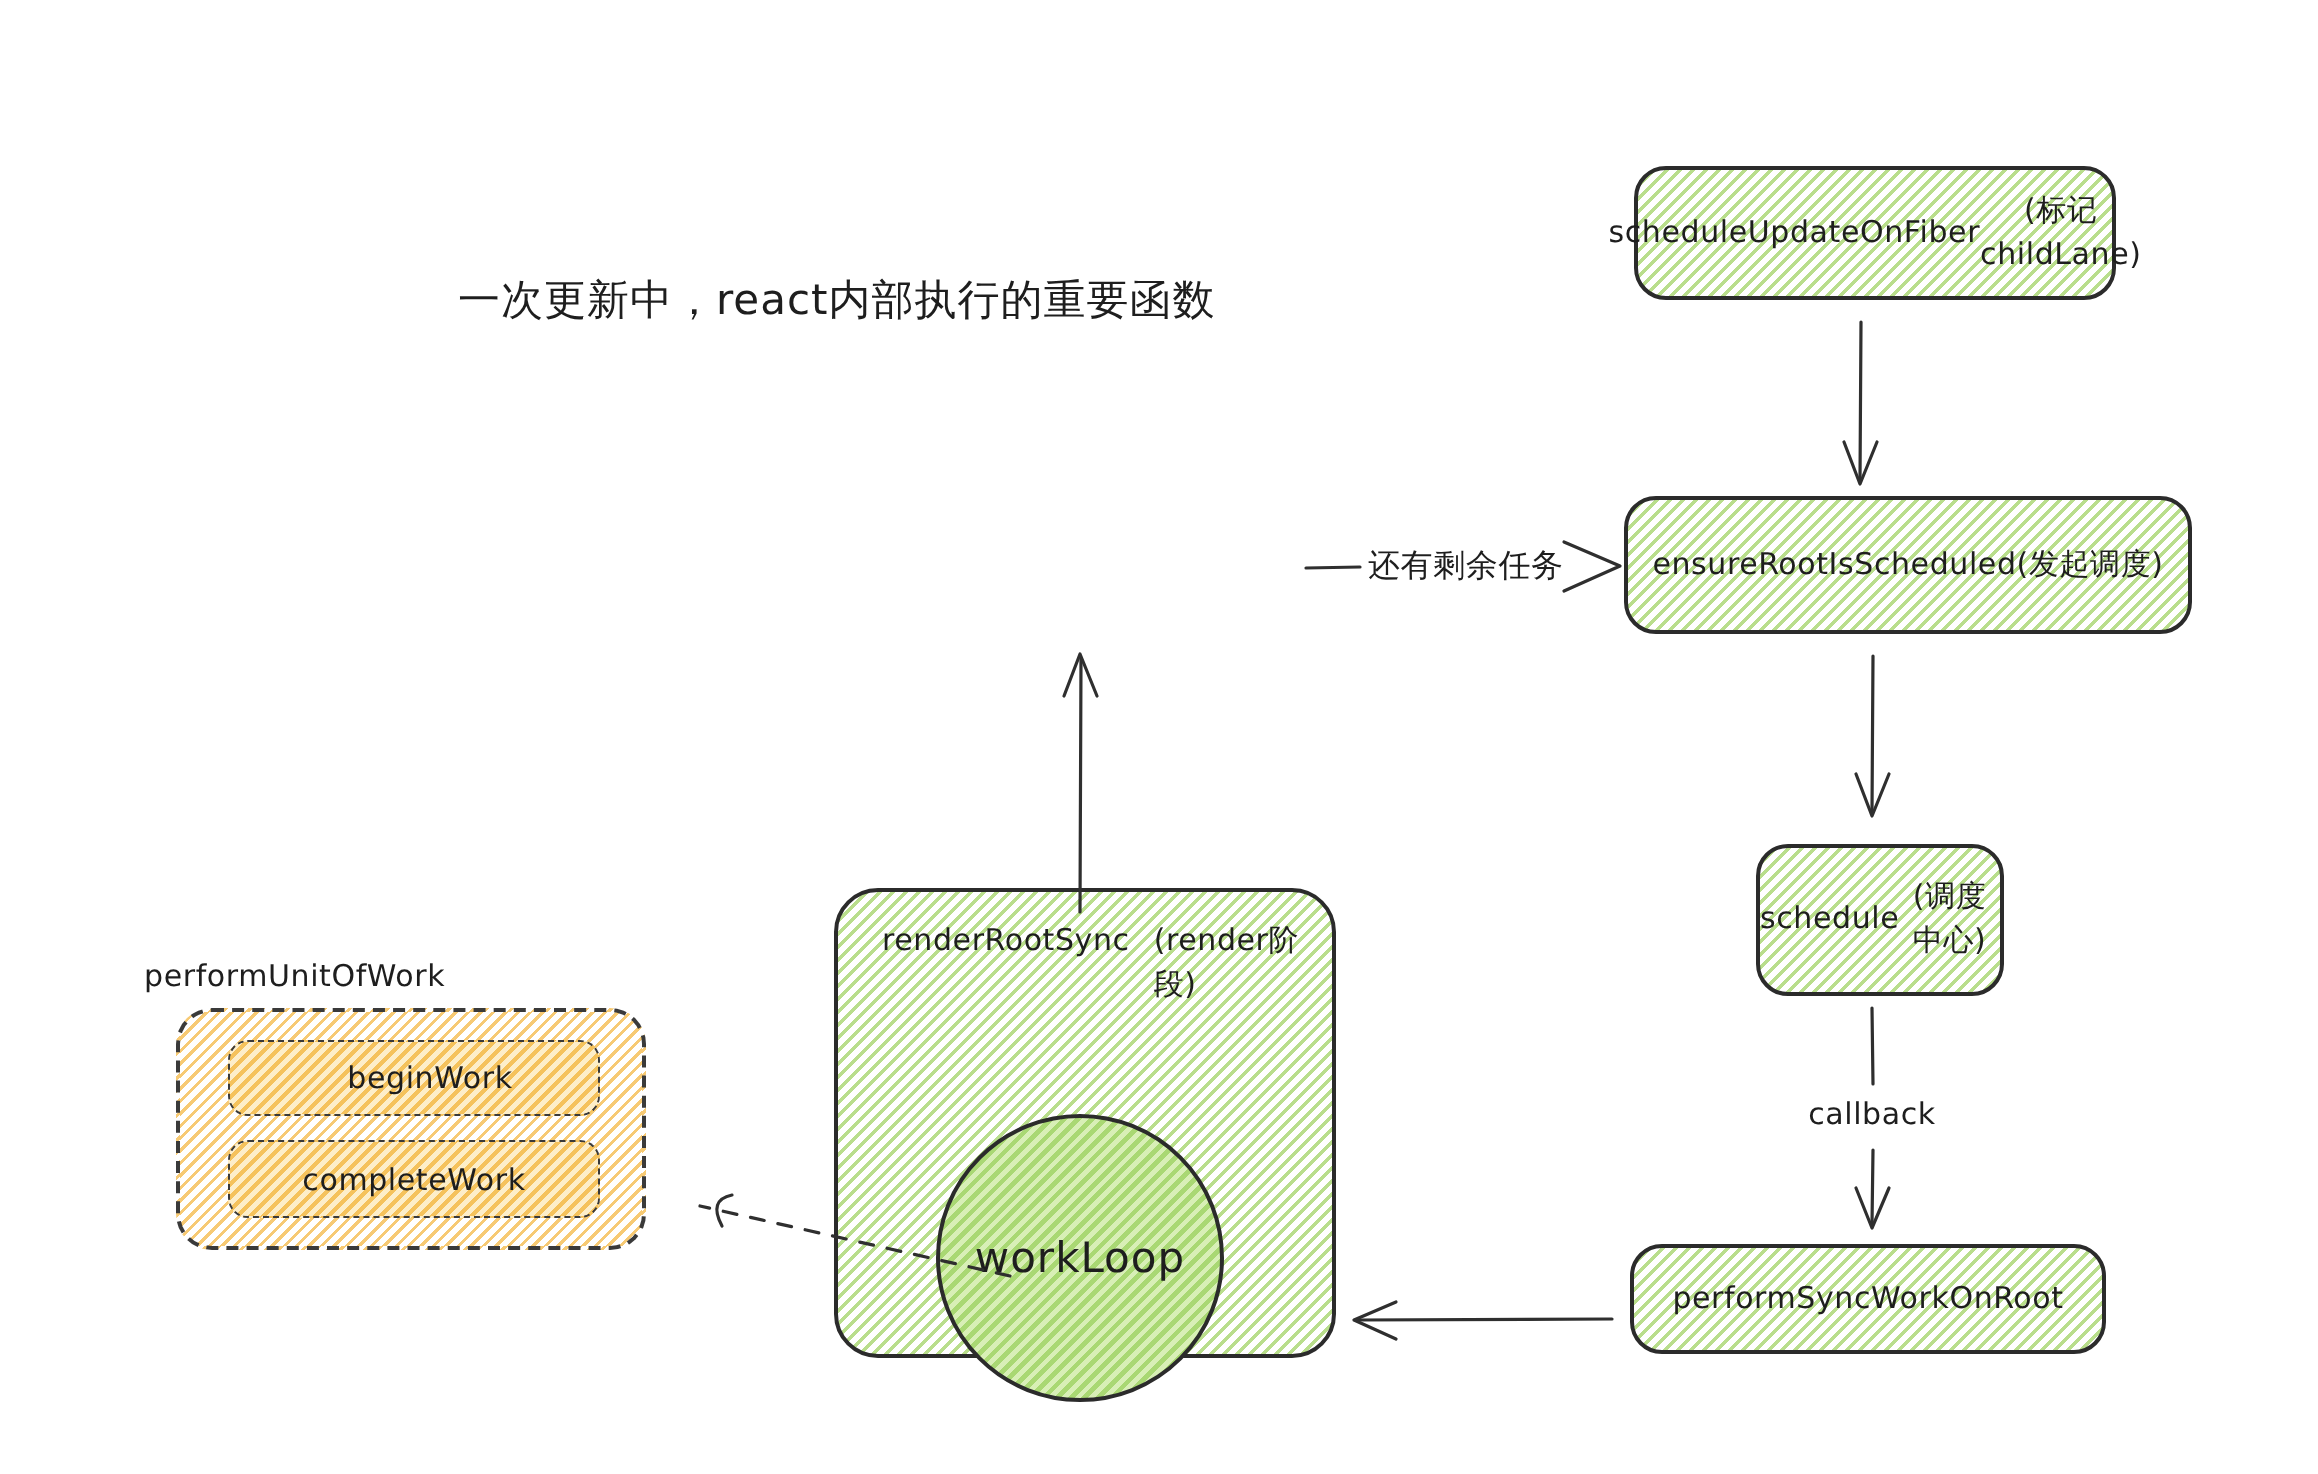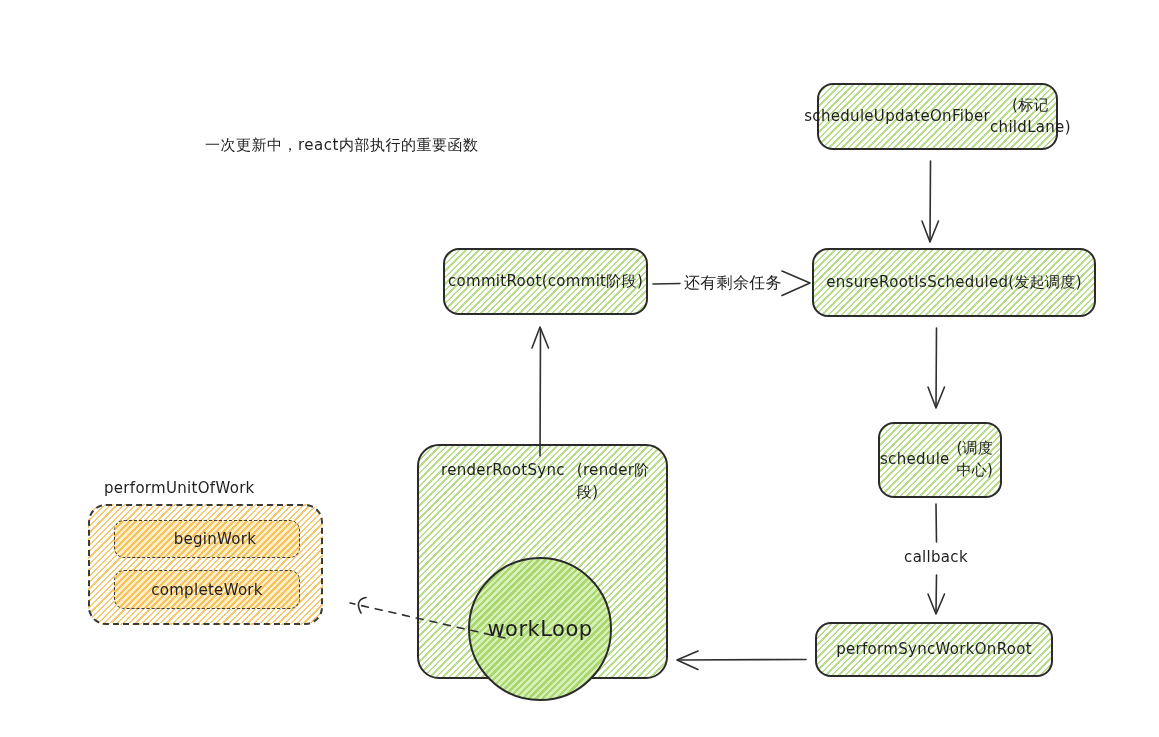--- a/index.html
+++ b/index.html
@@ -66,21 +66,21 @@
     border-radius:18px;
   }
   .dashed-item{
     box-sizing:border-box;
     border:1.8px dashed #3a3a3a;
     border-radius:10px;
     display:flex;align-items:center;justify-content:center;
     font-size:15px;letter-spacing:0.3px;
   }
   .free-label{font-size:15px;letter-spacing:0.3px;white-space:nowrap;}
-  #title{font-size:15px;letter-spacing:0.5px;white-space:nowrap;}
+  #title{font-size:21px;letter-spacing:0.5px;white-space:nowrap;margin-left:24px;}
   #arrow-layer{position:absolute;left:0;top:0;pointer-events:none;}
   #arrow-layer path, #arrow-layer line{
     stroke:#2f2f2f;stroke-width:1.6;fill:none;
     stroke-linecap:round;stroke-linejoin:round;
   }
   .dashed-line{stroke-dasharray:7 7;}
 </style>
 </head>
 <body>
 
@@ -91,44 +91,40 @@
   <div class="abs node green-hatch" style="left:817px;top:83px;width:241px;height:67px;">
     <div>scheduleUpdateOnFiber</div>
     <div>(标记childLane)</div>
   </div>
 
   <div class="abs node green-hatch" style="left:812px;top:248px;width:284px;height:69px;">
     <div>ensureRootIsScheduled</div>
     <div>(发起调度)</div>
   </div>
 
-  <div class="abs node green-hatch" style="left:443px;top:248px;width:205px;height:67px;">
-    <div>commitRoot</div>
-    <div>(commit阶段)</div>
-  </div>
 
   <div class="abs node green-hatch" style="left:878px;top:422px;width:124px;height:76px;">
     <div>schedule</div>
     <div>(调度中心)</div>
   </div>
 
   <div class="abs node green-hatch" style="left:815px;top:622px;width:238px;height:55px;">
     <div>performSyncWorkOnRoot</div>
   </div>
 
   <div class="abs node big-container green-hatch" style="left:417px;top:444px;width:251px;height:235px;">
     <div>renderRootSync</div>
     <div class="sub">(render阶段)</div>
   </div>
 
   <div class="abs circle green-dense" style="left:468px;top:557px;width:140px;height:140px;text-align:right;">
     <div>workLoop</div>
   </div>
 
-  <div class="abs free-label" style="left:104px;top:479px;">performUnitOfWork</div>
+  <div class="abs free-label" style="left:72px;top:479px;">performUnitOfWork</div>
 
   <div class="abs dashed-group orange-hatch" style="left:88px;top:504px;width:235px;height:121px;">
     <div class="abs dashed-item orange-dense" style="left:24px;top:14px;width:186px;height:38px;padding-left:16px;">
       <div>beginWork</div>
     </div>
     <div class="abs dashed-item orange-dense" style="left:24px;top:64px;width:186px;height:39px;">
       <div>completeWork</div>
     </div>
   </div>
 

